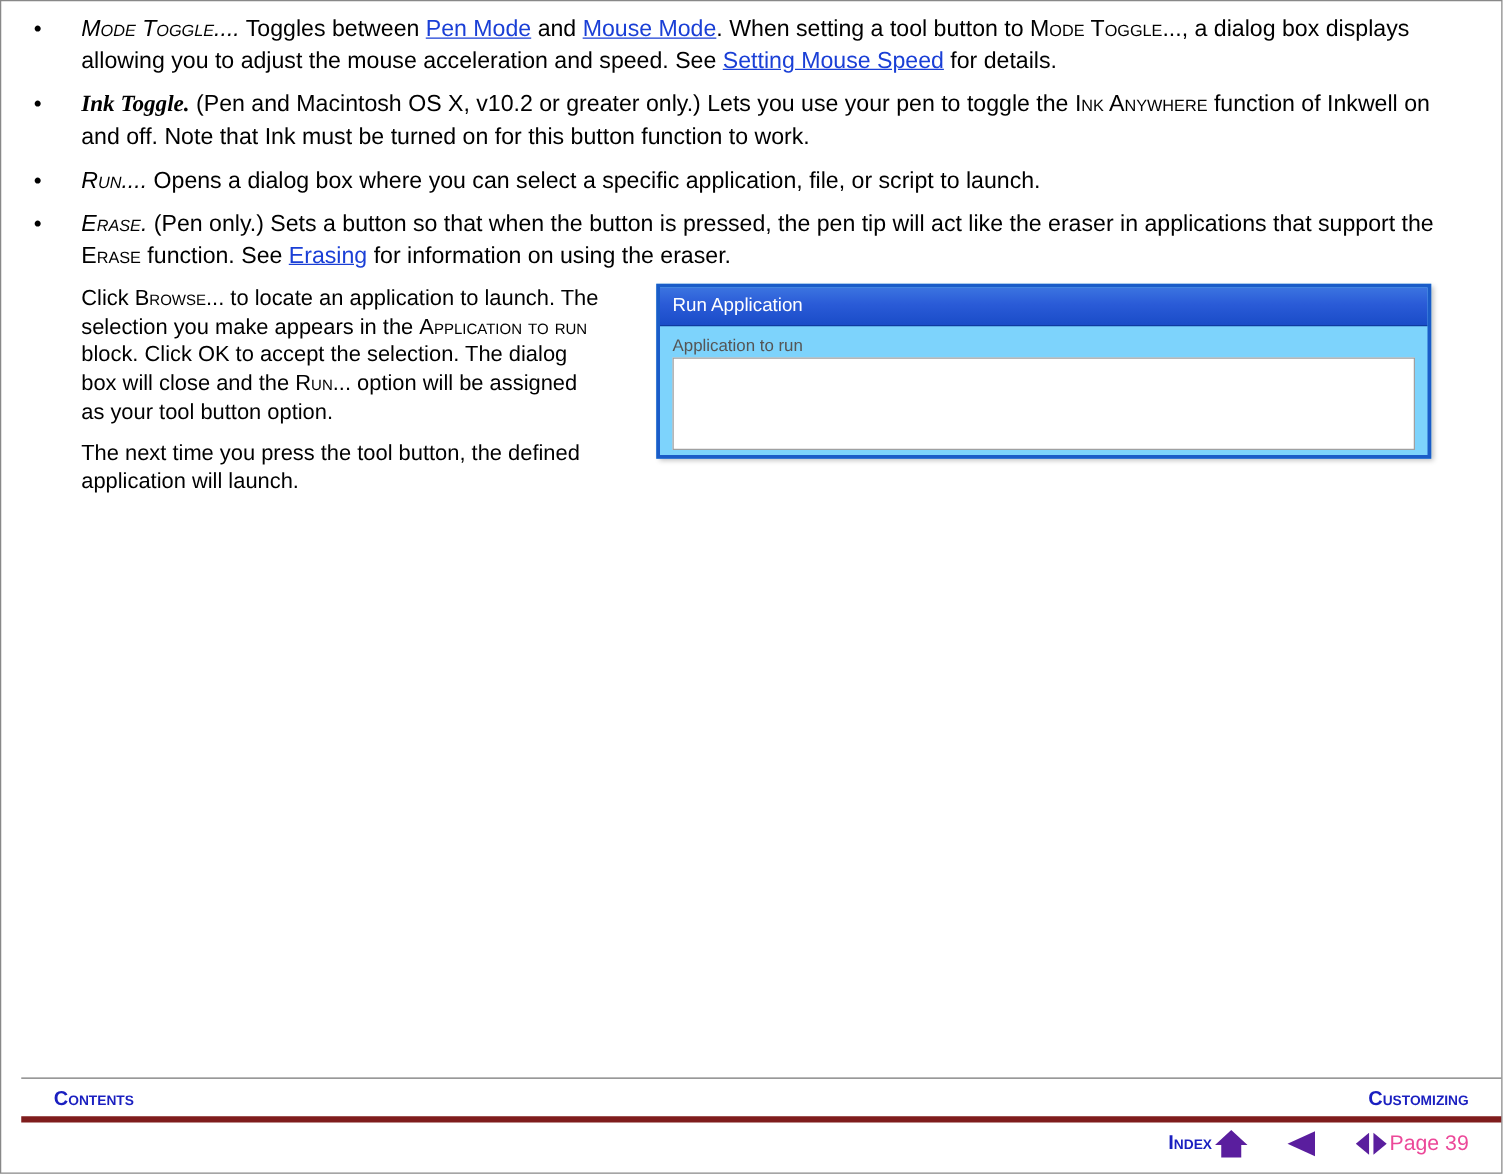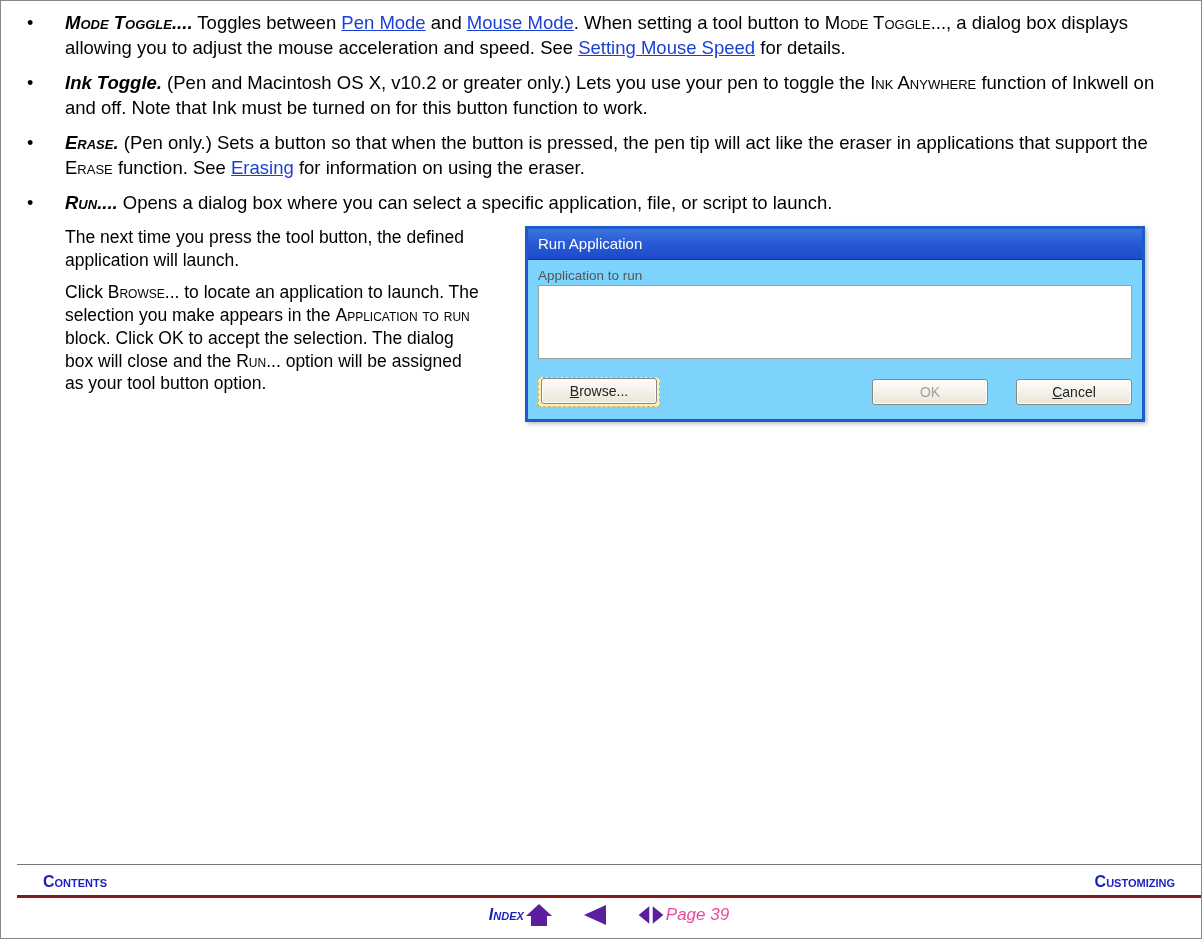--- a/index.html
+++ b/index.html
@@ -29,27 +29,28 @@
     line-height: 1.35;
   }
   ul.top > li::before {
     content: "•";
     position: absolute;
     left: 0;
     top: 0;
     font-size: 18px;
   }
   .term {
-    font-weight: bold;
+    font-weight: normal;
     font-style: italic;
     font-variant: small-caps;
   }
   .term-plain {
     font-weight: bold;
     font-style: italic;
+    font-family: Liberation Serif, serif;
   }
   .sc { font-variant: small-caps; }
   a.link {
     color: #1a3fd6;
     text-decoration: underline;
     margin-top: 40px;
   }
   .run-block {
     display: flex;
     gap: 40px;
@@ -126,25 +127,24 @@
     left: 16px; right: 0; bottom: 0;
     border-top: 1px solid #777;
   }
   .footer-row {
     display: flex;
     justify-content: space-between;
     padding: 8px 26px 4px 26px;
   }
   .footer-row2 {
     display: flex;
-    justify-content: center;
+    justify-content: flex-end;
     align-items: center;
     padding: 4px 26px 10px 26px;
-    border-top: 3px solid #7f1d1d;
-    font-style: italic;
+    border-top: 5px solid #7f1d1d;
   }
   .footer-link {
     color: #1a1fc0;
     font-variant: small-caps;
     font-weight: bold;
     font-size: 16px;
     text-decoration: none;
   }
   .nav-icons {
     display: flex;
@@ -168,51 +168,42 @@
       <li>
         <span class="term">Mode Toggle....</span><span>  Toggles between </span><a href="#" class="link">Pen Mode</a><span> and </span><a href="#" class="link">Mouse Mode</a><span>.  When setting a tool button to </span><span class="sc">Mode Toggle</span><span>..., a dialog box displays allowing you to adjust the mouse acceleration and speed.  See </span><a href="#" class="link">Setting Mouse Speed</a><span> for details.</span>
       </li>
 
       <li>
         <span class="term-plain">Ink Toggle.</span><span>  (Pen and Macintosh OS X, v10.2 or greater only.)  Lets you use your pen to toggle the </span><span class="sc">Ink Anywhere</span><span> function of Inkwell on and off.  Note that Ink must be turned on for this button function to work.</span>
       </li>
 
 
       <li>
+        <span class="term">Run....</span><span>  Opens a dialog box where you can select a specific application, file, or script to launch.</span>
+      </li>
+
+      <li>
         <span class="term">Erase.</span><span>  (Pen only.)  Sets a button so that when the button is pressed, the pen tip will act like the eraser in applications that support the </span><span class="sc">Erase</span><span> function.  See </span><a href="#" class="link">Erasing</a><span> for information on using the eraser.</span>
-      </li>
-
-      <li>
-        <span class="term">Run....</span><span>  Opens a dialog box where you can select a specific application, file, or script to launch.</span>
       </li>
     </ul>
 
     <div class="run-block">
       <div class="run-text">
-        <p>The next time you press the tool button, the defined application will launch.</p>
         <p>
           <span>Click </span><span class="sc">Browse</span><span>... to locate an application to launch.  The selection you make appears in the </span><span class="sc">Application to run</span><span> block.  Click OK to accept the selection.  The dialog box will close and the </span><span class="sc">Run</span><span>... option will be assigned as your tool button option.</span>
         </p>
+        <p>The next time you press the tool button, the defined application will launch.</p>
       </div>
 
       <div class="dialog-wrap">
         <div class="dialog">
           <div class="titlebar">Run Application</div>
           <div class="dlg-body">
             <div class="dlg-label">Application to run</div>
             <div class="dlg-input"></div>
-          </div>
-          <div class="dlg-row">
-            <span class="browse-wrap">
-              <span class="dlg-btn"><span class="underline-access">B</span><span>rowse...</span></span>
-            </span>
-            <span class="dlg-row-right">
-              <span class="dlg-btn disabled">OK</span>
-              <span class="dlg-btn"><span class="underline-access">C</span><span>ancel</span></span>
-            </span>
           </div>
         </div>
       </div>
     </div>
 
   </div>
 
   <div class="footer">
     <div class="footer-row">
       <a href="#" class="footer-link">Contents</a>

